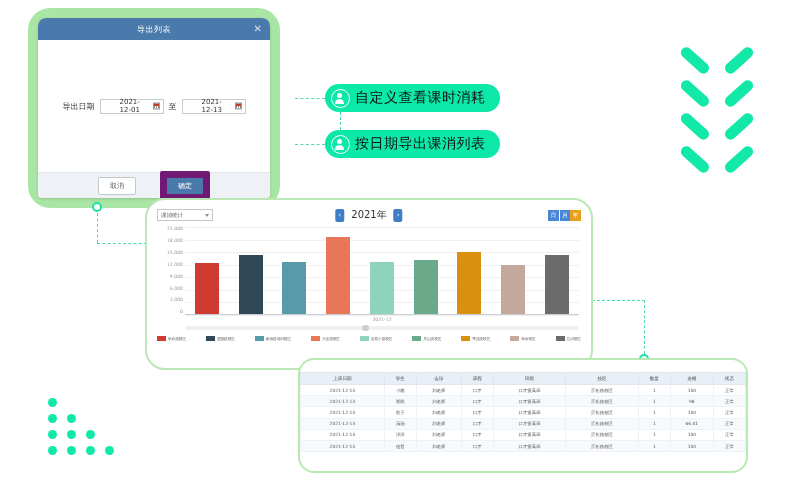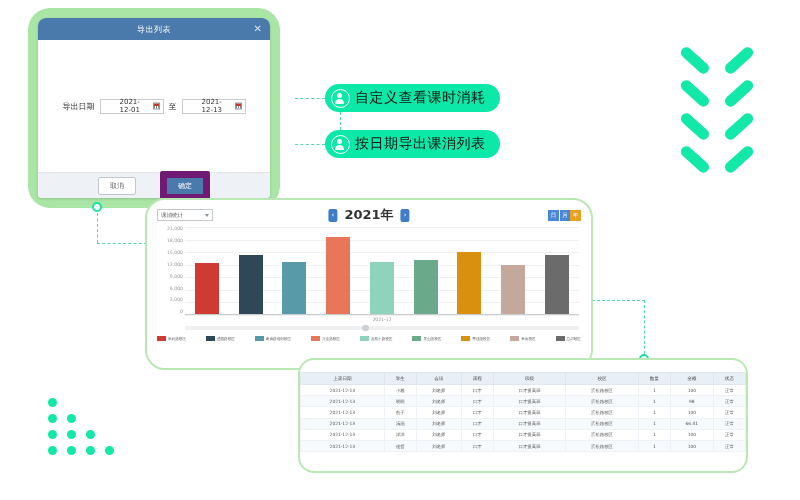--- a/index.html
+++ b/index.html
@@ -135,21 +135,21 @@
   .caret { width: 0; height: 0; border-left: 2.5px solid transparent;
            border-right: 2.5px solid transparent; border-top: 3px solid #8a9099; }
   .year-nav {
     position: absolute; left: 50%; transform: translateX(-50%);
     display: flex; align-items: center; gap: 7px;
   }
   .nav-btn {
     width: 9px; height: 13px; background: #3f7ec4; border-radius: 2px;
     color: #fff; font-size: 7px; line-height: 13px; text-align: center; cursor: pointer;
   }
-  .year-lbl { font-size: 13px; color: #333; font-weight: bold; }
+  .year-lbl { font-size: 10px; color: #333; }
   .mode-switch { position: absolute; right: 0; display: flex; }
   .mode-btn {
     width: 11px; height: 11px; font-size: 5.5px; color: #fff;
     display: flex; align-items: center; justify-content: center; cursor: pointer;
   }
   .mode-btn.a { background: #4a86d6; }
   .mode-btn.b { background: #4a86d6; border-left: 1px solid #fff; }
   .mode-btn.c { background: #e8a020; }
 
   .plot-wrap { position: relative; margin-top: 5px; height: 95px; }

